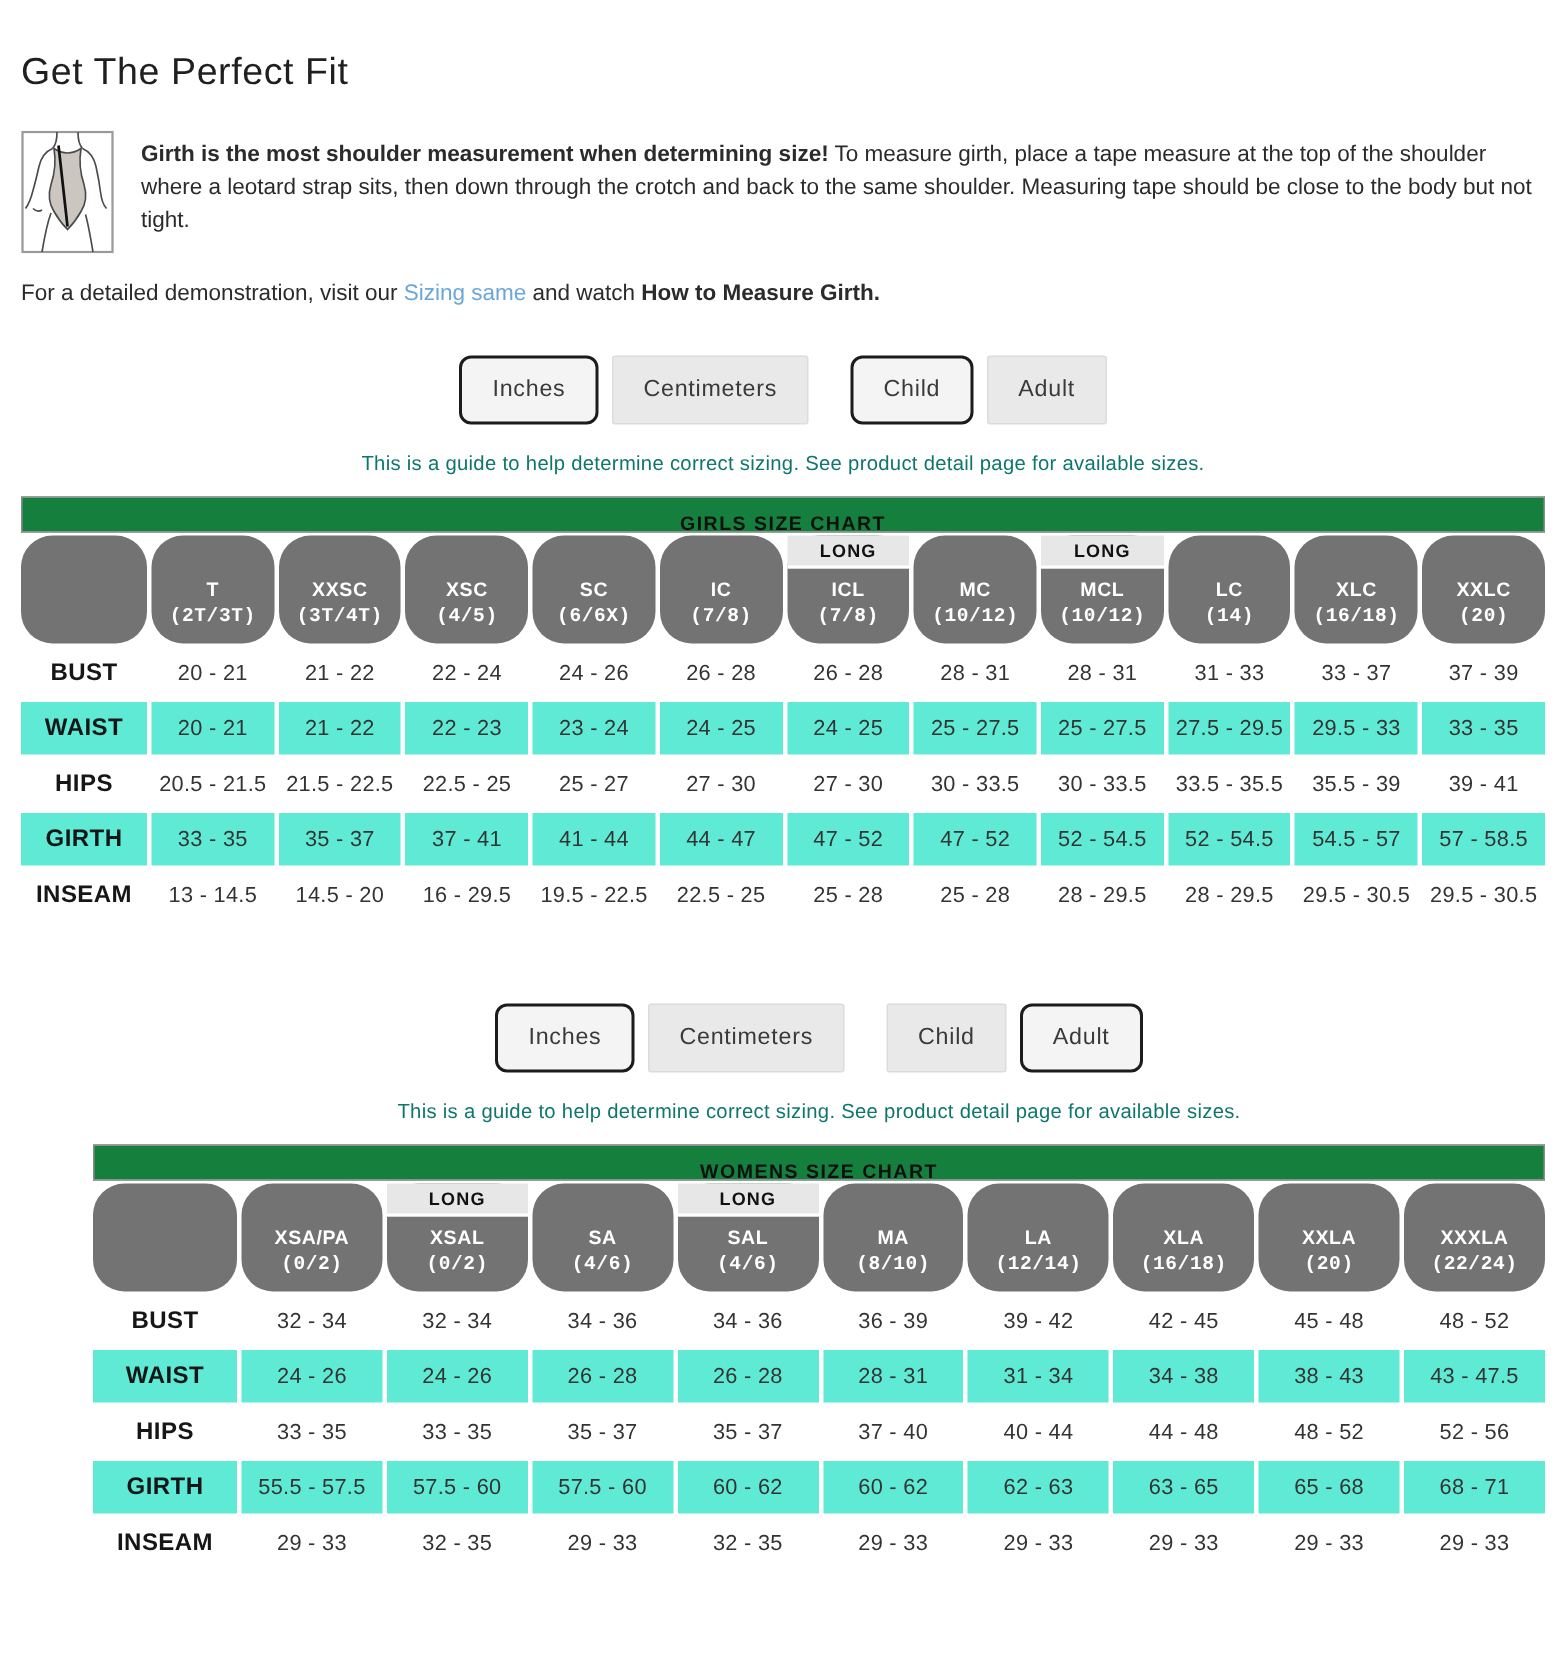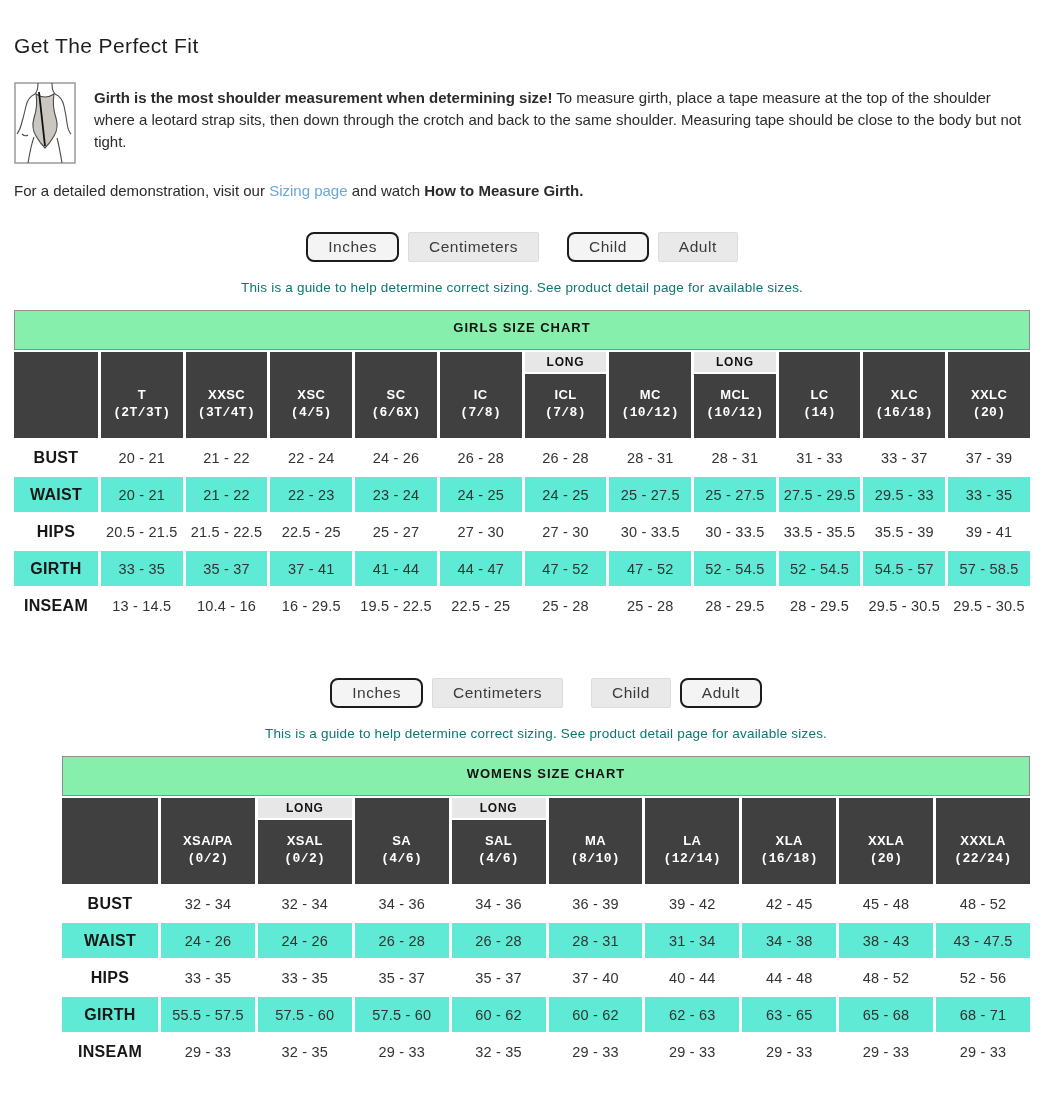--- a/index.html
+++ b/index.html
@@ -4,58 +4,58 @@
 <style>
   * { margin:0; padding:0; box-sizing:border-box; }
   html,body { background:#fff; }
   body {
     width:1041px; height:1112px; overflow:hidden;
     font-family:"Liberation Sans", sans-serif;
     color:#2b2b2b;
   }
   .wrap { padding:0 11px 0 14px; }
 
-  h1 { font-size:21px; font-weight:500; letter-spacing:.4px; color:#1f1f1f; padding-top:34px; }
+  h1 { font-size:25px; font-weight:500; letter-spacing:.4px; color:#1f1f1f; padding-top:34px; }
 
   .intro { display:flex; gap:18px; margin-top:24px; align-items:flex-start; }
   .fit-icon { width:62px; height:82px; flex:0 0 62px; }
   .intro p { font-size:15px; line-height:22px; color:#2b2b2b; padding-top:5px; }
   .demo { font-size:15px; margin-top:18px; }
   .demo a { color:#6aa7d8; text-decoration:none; }
   b { font-weight:700; }
 
   .toggle-row { display:flex; justify-content:center; gap:28px; margin-top:33px; }
   .toggle-group { display:flex; gap:9px; }
   .toggle-btn {
     font-family:"Liberation Sans", sans-serif;
     font-size:15.5px; color:#3a3a3a; letter-spacing:.5px;
-    height:30px; padding:0 20px; cursor:pointer;
+    height:46px; padding:0 20px; cursor:pointer;
     background:#e9e9e9; border:1px solid #dcdcdc; border-radius:2px;
   }
   .toggle-btn.selected {
     background:#f4f4f4; border:2px solid #1c1c1c; border-radius:8px;
   }
 
   .note { text-align:center; font-size:13.5px; color:#0f766e; margin-top:18px; letter-spacing:.2px; }
 
   .chart-title {
-    margin-top:15px; height:40px; line-height:34px;
-    background:#86efac; border:1px solid #8f8f8f;
+    margin-top:15px; height:24px; line-height:34px;
+    background:#15803d; border:1px solid #8f8f8f;
     text-align:center; font-size:13px; font-weight:700; letter-spacing:1px; color:#111;
   }
   table.size-table {
     width:100%; table-layout:fixed;
     border-collapse:separate; border-spacing:3px 2px;
     margin-left:-3px; margin-right:-3px;
   }
   table.size-table { width:calc(100% + 6px); }
   td { text-align:center; vertical-align:middle; }
   td.hcell, td.corner {
-    background:#404040; height:86px; position:relative;
-    color:#fff; font-weight:700; font-size:13px; letter-spacing:.4px;
+    background:#737373; height:72px; position:relative;
+    color:#fff; font-weight:700; font-size:13px; letter-spacing:.4px;border-radius:21px;
   }
   td.hcell .pad { padding-top:18px; }
   .hname { line-height:18px; }
   .hsub  { line-height:18px;font-family:Liberation Mono, monospace; }
   .long-strip {
     position:absolute; top:0; left:0; right:0; height:22px;
     background:#e7e7e7; border-bottom:2px solid #fff;
     color:#111; font-size:12px; font-weight:700; letter-spacing:.8px; line-height:20px;
   }
   td.rlabel { font-weight:700; font-size:16px; letter-spacing:.3px; color:#161616; }
@@ -80,21 +80,21 @@
         <path d="M21,12 q-7,3 -9,12 q-2,9 -4,16 q-2,8 -5,12 M8,52 q3,3 6,1"></path>
         <path d="M41,12 q7,3 9,12 q2,9 3,17 q1,8 4,11"></path>
         <path d="M14,81 q3,-18 6,-26 M48,81 q-3,-18 -5,-25"></path>
       </g>
       <path d="M22,12 q9,6 18,0 q-2,12 2,24 q3,10 -2,18 q-4,7 -9,12 q-5,-5 -9,-12 q-5,-8 -2,-18 q4,-12 2,-24 z" fill="#ccc6c0" stroke="#4a4a4a" stroke-width="1.1"></path>
       <line x1="25" y1="10" x2="31" y2="64" stroke="#111" stroke-width="1.8"></line>
     </svg>
     <p><b>Girth is the most shoulder measurement when determining size!</b><span> To measure girth, place a tape measure at the top of the shoulder where a leotard strap sits, then down through the crotch and back to the same shoulder. Measuring tape should be close to the body but not tight.</span></p>
   </div>
 
-  <p class="demo"><span>For a detailed demonstration, visit our </span><a href="#">Sizing page</a><span> and watch </span><b>How to Measure Girth.</b></p>
+  <p class="demo"><span>For a detailed demonstration, visit our </span><a href="#">Sizing same</a><span> and watch </span><b>How to Measure Girth.</b></p>
 
   <section class="chart-section">
     <div class="toggle-row">
         <div class="toggle-group">
           <button class="toggle-btn selected">Inches</button>
           <button class="toggle-btn">Centimeters</button>
         </div>
         <div class="toggle-group">
           <button class="toggle-btn selected">Child</button>
           <button class="toggle-btn">Adult</button>
@@ -228,21 +228,21 @@
               <td class="dcell">47 - 52</td>
               <td class="dcell">47 - 52</td>
               <td class="dcell">52 - 54.5</td>
               <td class="dcell">52 - 54.5</td>
               <td class="dcell">54.5 - 57</td>
               <td class="dcell">57 - 58.5</td>
             </tr>
             <tr class="data">
               <td class="rlabel">INSEAM</td>
               <td class="dcell">13 - 14.5</td>
-              <td class="dcell">10.4 - 16</td>
+              <td class="dcell">14.5 - 20</td>
               <td class="dcell">16 - 29.5</td>
               <td class="dcell">19.5 - 22.5</td>
               <td class="dcell">22.5 - 25</td>
               <td class="dcell">25 - 28</td>
               <td class="dcell">25 - 28</td>
               <td class="dcell">28 - 29.5</td>
               <td class="dcell">28 - 29.5</td>
               <td class="dcell">29.5 - 30.5</td>
               <td class="dcell">29.5 - 30.5</td>
             </tr>

